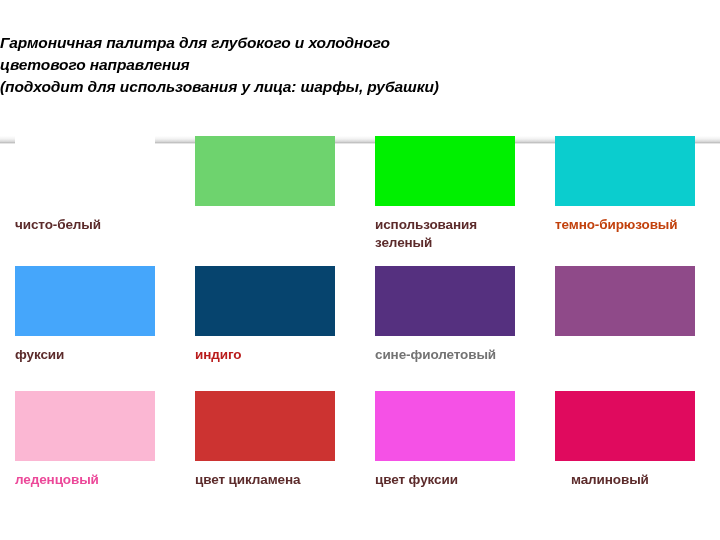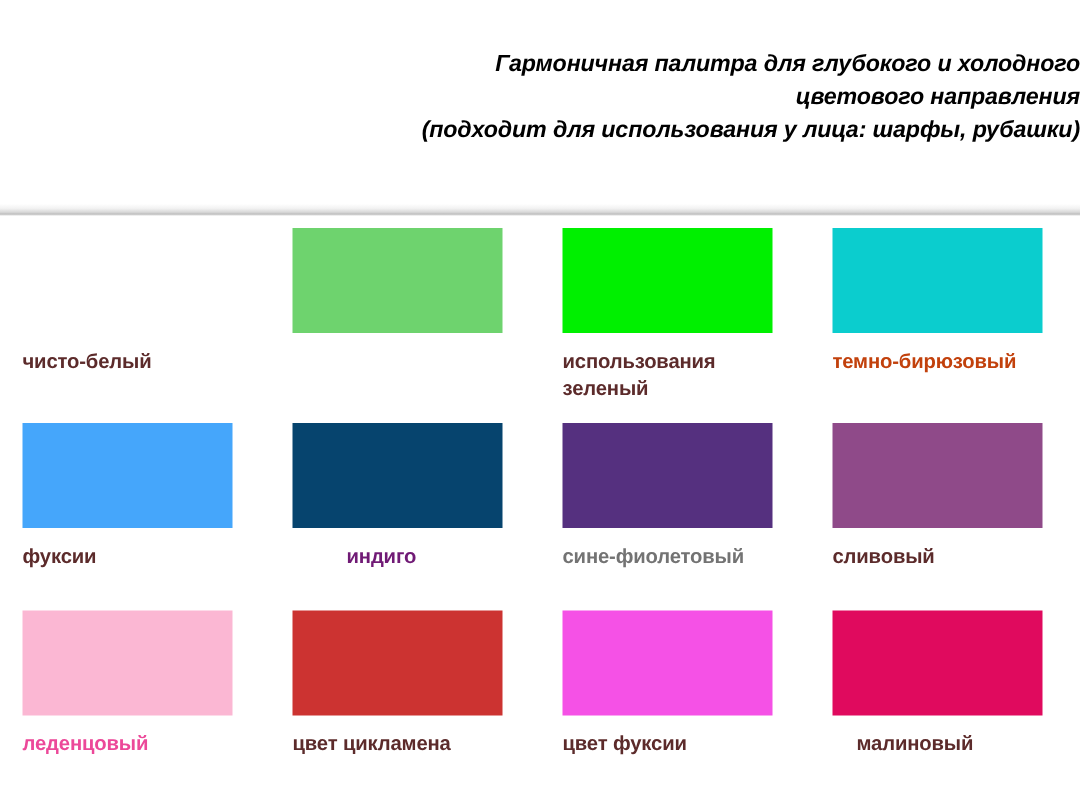--- a/index.html
+++ b/index.html
@@ -14,21 +14,21 @@
     overflow: hidden;
     position: relative;
   }
 
   
   #title-block {
     position: absolute;
     left: 0;
     top: 32px;
     width: 720px;
-    text-align: right;
+    text-align: left;
   }
   #title-block .tline {
     display: block;
     font-style: italic;
     font-weight: bold;
     font-size: 15.5px;
     line-height: 22px;
     color: #000000;
     letter-spacing: -0.1px;
   }
@@ -43,21 +43,21 @@
     background: linear-gradient(to bottom,
                 #ffffff 0%, #ffffff 55%,
                 #f2f2f2 72%, #d8d8d8 86%,
                 #bdbdbd 93%, #ffffff 100%);
   }
 
   
   #palette-grid {
     position: absolute;
     left: 0;
-    top: 152px;
+    top: 136px;
     width: 720px;
     display: grid;
     grid-template-columns: repeat(4, 180px);
     grid-template-rows: 130px 125px 125px;
   }
   .swatch-cell {
     position: relative;
     padding-left: 15px;
     box-sizing: border-box;
   }
@@ -105,29 +105,28 @@
     <div class="swatch-cell">
       <div class="swatch-chip" style="background: rgb(11, 205, 206);"></div>
       <div class="swatch-label" style="color: #c2410c;">темно-бирюзовый</div>
     </div>
     <div class="swatch-cell">
       <div class="swatch-chip" style="background: rgb(69, 166, 251);"></div>
       <div class="swatch-label" style="color: rgb(92, 43, 43);">фуксии</div>
     </div>
     <div class="swatch-cell">
       <div class="swatch-chip" style="background: rgb(6, 68, 110);"></div>
-      <div class="swatch-label" style="color: #701a75; margin-left: 36px;">индиго</div>
+      <div class="swatch-label" style="color: #b91c1c;">индиго</div>
     </div>
     <div class="swatch-cell">
       <div class="swatch-chip" style="background: rgb(85, 48, 127);"></div>
       <div class="swatch-label" style="color: #737373;">сине-фиолетовый</div>
     </div>
     <div class="swatch-cell">
       <div class="swatch-chip" style="background: rgb(143, 74, 137);"></div>
-      <div class="swatch-label" style="color: rgb(92, 43, 43);">сливовый</div>
     </div>
     <div class="swatch-cell">
       <div class="swatch-chip" style="background: rgb(251, 183, 211);"></div>
       <div class="swatch-label" style="color: #ec4899;">леденцовый</div>
     </div>
     <div class="swatch-cell">
       <div class="swatch-chip" style="background: rgb(204, 51, 49);"></div>
       <div class="swatch-label" style="color: rgb(92, 43, 43);">цвет цикламена</div>
     </div>
     <div class="swatch-cell">

